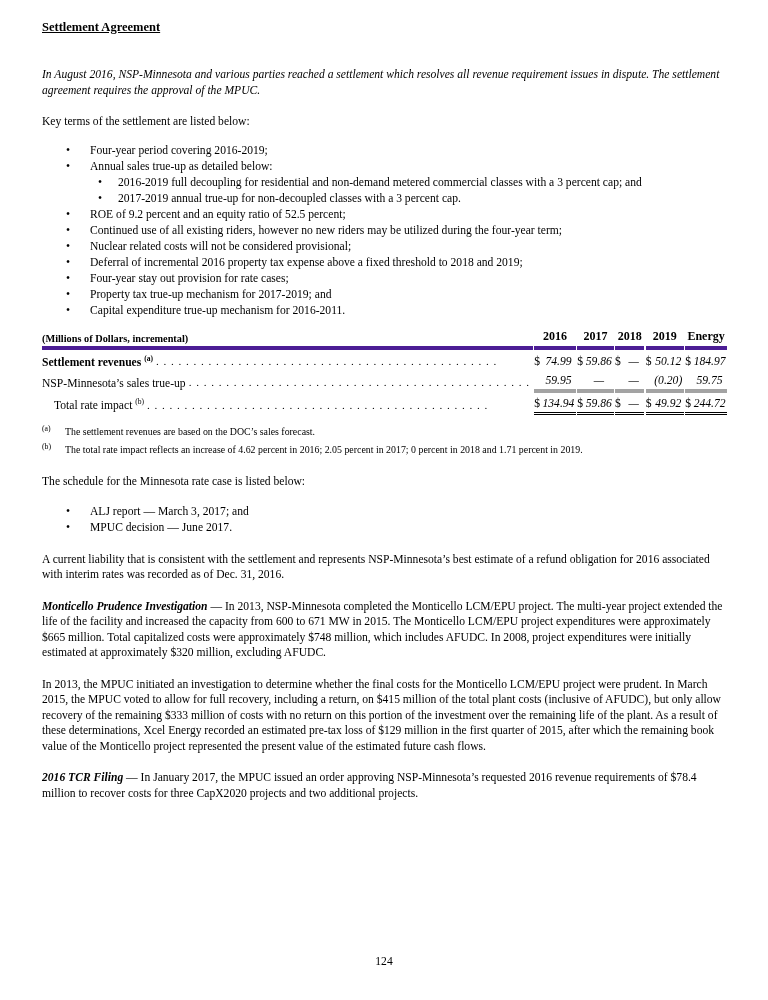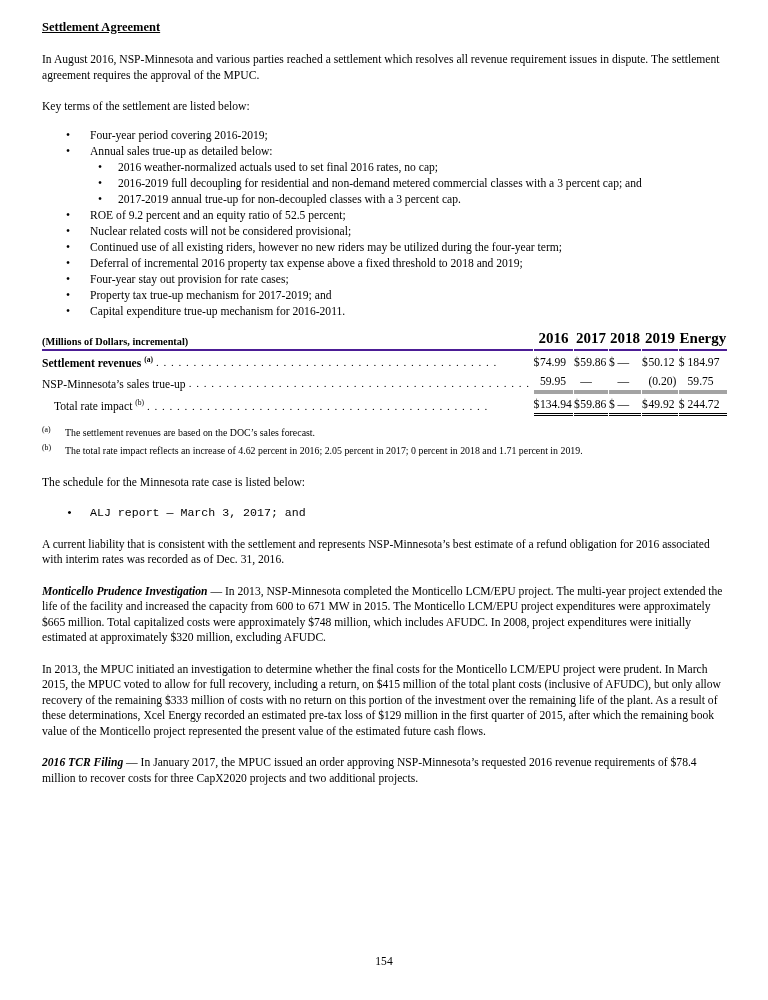--- a/index.html
+++ b/index.html
@@ -15,58 +15,58 @@
 
   h1.doc-heading {
     font-size: 12.5px; font-weight: bold;
     text-decoration: underline;
     padding-top: 6px;
   }
   p.body-text {
     font-size: 11.6px; line-height: 15.5px;
     margin-top: 16px;
   }
-  p.intro { margin-top: 17px; }
+  p.intro { margin-top: 32px; font-style: italic; }
 
   ul.bullets { list-style: none; margin-top: 13px; }
   ul.bullets li {
     position: relative;
     font-size: 11.6px; line-height: 16px;
     padding-left: 48px;
   }
   ul.bullets li::before {
     content: "\2022";
     position: absolute; left: 24px; top: 0;
   }
   ul.bullets li.sub { padding-left: 76px; }
   ul.bullets li.sub::before { left: 56px; }
-  ul.bullets.schedule { margin-top: 14px; font-family: Liberation Mono, monospace; }
+  ul.bullets.schedule { margin-top: 14px; }
 
   
   table.fin {
     width: 685px;
     border-collapse: collapse;
     margin-top: 10px;
     font-size: 11.6px;
   }
   table.fin td, table.fin th { vertical-align: bottom; padding: 0; }
   table.fin .lbl { width: 260px; }
   table.fin .gap { width: 12px; }
   table.fin .cur { width: 16px; text-align: left; }
-  table.fin .val { width: 57px; text-align: left; }
+  table.fin .val { width: 57px; text-align: center; font-style: italic; }
   table.fin thead th.yr {
-    font-weight: bold; text-align: center; font-size: 15px;
+    font-weight: bold; text-align: center; font-size: 12px;
     padding-bottom: 2px;
     margin-top: 36px;
   }
   table.fin thead .lbl {
     font-weight: bold; font-size: 10.3px;
     padding-bottom: 2px;
   }
-  table.fin thead .lbl, table.fin thead th.yr { border-bottom: 2px solid #4c1d95; }
+  table.fin thead .lbl, table.fin thead th.yr { border-bottom: 4px solid #4c1d95; }
   table.fin tbody tr td { padding-top: 4px; padding-bottom: 2px; }
   table.fin tr.r2 .cur, table.fin tr.r2 .val { border-bottom: 4px solid #a3a3a3; }
   table.fin tr.r3 .cur, table.fin tr.r3 .val { border-bottom: 3px double #000; }
   .rowflex { display: flex; align-items: baseline; justify-content: flex-end; }
   .rowlabel { white-space: nowrap; }
   tr.r1 .rowlabel { font-weight: bold; }
   tr.r3 .rowlabel { padding-left: 12px; }
   .rowlabel sup { font-size: 7.5px; vertical-align: super; }
   .leader {
     flex: 1 1 auto; overflow: hidden; white-space: nowrap;
@@ -101,26 +101,25 @@
 
   <h1 class="doc-heading">Settlement Agreement</h1>
 
   <p class="body-text intro">In August 2016, NSP-Minnesota and various parties reached a settlement which resolves all revenue requirement issues in dispute. The settlement agreement requires the approval of the MPUC.</p>
 
   <p class="body-text">Key terms of the settlement are listed below:</p>
 
   <ul class="bullets">
     <li>Four-year period covering 2016-2019;</li>
     <li>Annual sales true-up as detailed below:</li>
-    <li class="sub">2016 weather-normalized actuals used to set final 2016 rates, no cap;</li>
     <li class="sub">2016-2019 full decoupling for residential and non-demand metered commercial classes with a 3 percent cap; and</li>
     <li class="sub">2017-2019 annual true-up for non-decoupled classes with a 3 percent cap.</li>
     <li>ROE of 9.2 percent and an equity ratio of 52.5 percent;</li>
+    <li>Continued use of all existing riders, however no new riders may be utilized during the four-year term;</li>
     <li>Nuclear related costs will not be considered provisional;</li>
-    <li>Continued use of all existing riders, however no new riders may be utilized during the four-year term;</li>
     <li>Deferral of incremental 2016 property tax expense above a fixed threshold to 2018 and 2019;</li>
     <li>Four-year stay out provision for rate cases;</li>
     <li>Property tax true-up mechanism for 2017-2019; and</li>
     <li>Capital expenditure true-up mechanism for 2016-2011.</li>
   </ul>
 
   <table class="fin">
     <thead>
       <tr>
         <td class="lbl">(Millions of Dollars, incremental)</td>
@@ -217,25 +216,26 @@
     <div class="fn">
       <span class="fn-marker">(b)</span>
       <span class="fn-text">The total rate impact reflects an increase of 4.62 percent in 2016; 2.05 percent in 2017; 0 percent in 2018 and 1.71 percent in 2019.</span>
     </div>
   </div>
 
   <p class="body-text" style="margin-top:18px;">The schedule for the Minnesota rate case is listed below:</p>
 
   <ul class="bullets schedule">
     <li>ALJ report — March 3, 2017; and</li>
+    <li>MPUC decision — June 2017.</li>
   </ul>
 
   <p class="body-text">A current liability that is consistent with the settlement and represents NSP-Minnesota’s best estimate of a refund obligation for 2016 associated with interim rates was recorded as of Dec. 31, 2016.</p>
 
   <p class="body-text"><span class="lead-bi">Monticello Prudence Investigation</span><span> — </span><span>In 2013, NSP-Minnesota completed the Monticello LCM/EPU project.  The multi-year project extended the life of the facility and increased the capacity from 600 to 671 MW in 2015.  The Monticello LCM/EPU project expenditures were approximately $665 million.  Total capitalized costs were approximately $748 million, which includes AFUDC.  In 2008, project expenditures were initially estimated at approximately $320 million, excluding AFUDC.</span></p>
 
   <p class="body-text">In 2013, the MPUC initiated an investigation to determine whether the final costs for the Monticello LCM/EPU project were prudent.  In March 2015, the MPUC voted to allow for full recovery, including a return, on $415 million of the total plant costs (inclusive of AFUDC), but only allow recovery of the remaining $333 million of costs with no return on this portion of the investment over the remaining life of the plant.  As a result of these determinations, Xcel Energy recorded an estimated pre-tax loss of $129 million in the first quarter of 2015, after which the remaining book value of the Monticello project represented the present value of the estimated future cash flows.</p>
 
   <p class="body-text"><span class="lead-bi">2016 TCR Filing</span><span> — </span><span>In January 2017, the MPUC issued an order approving NSP-Minnesota’s requested 2016 revenue requirements of $78.4 million to recover costs for three CapX2020 projects and two additional projects.</span></p>
 
 </div>
 
-<div class="page-number">154</div>
+<div class="page-number">124</div>
 
 </body></html>

